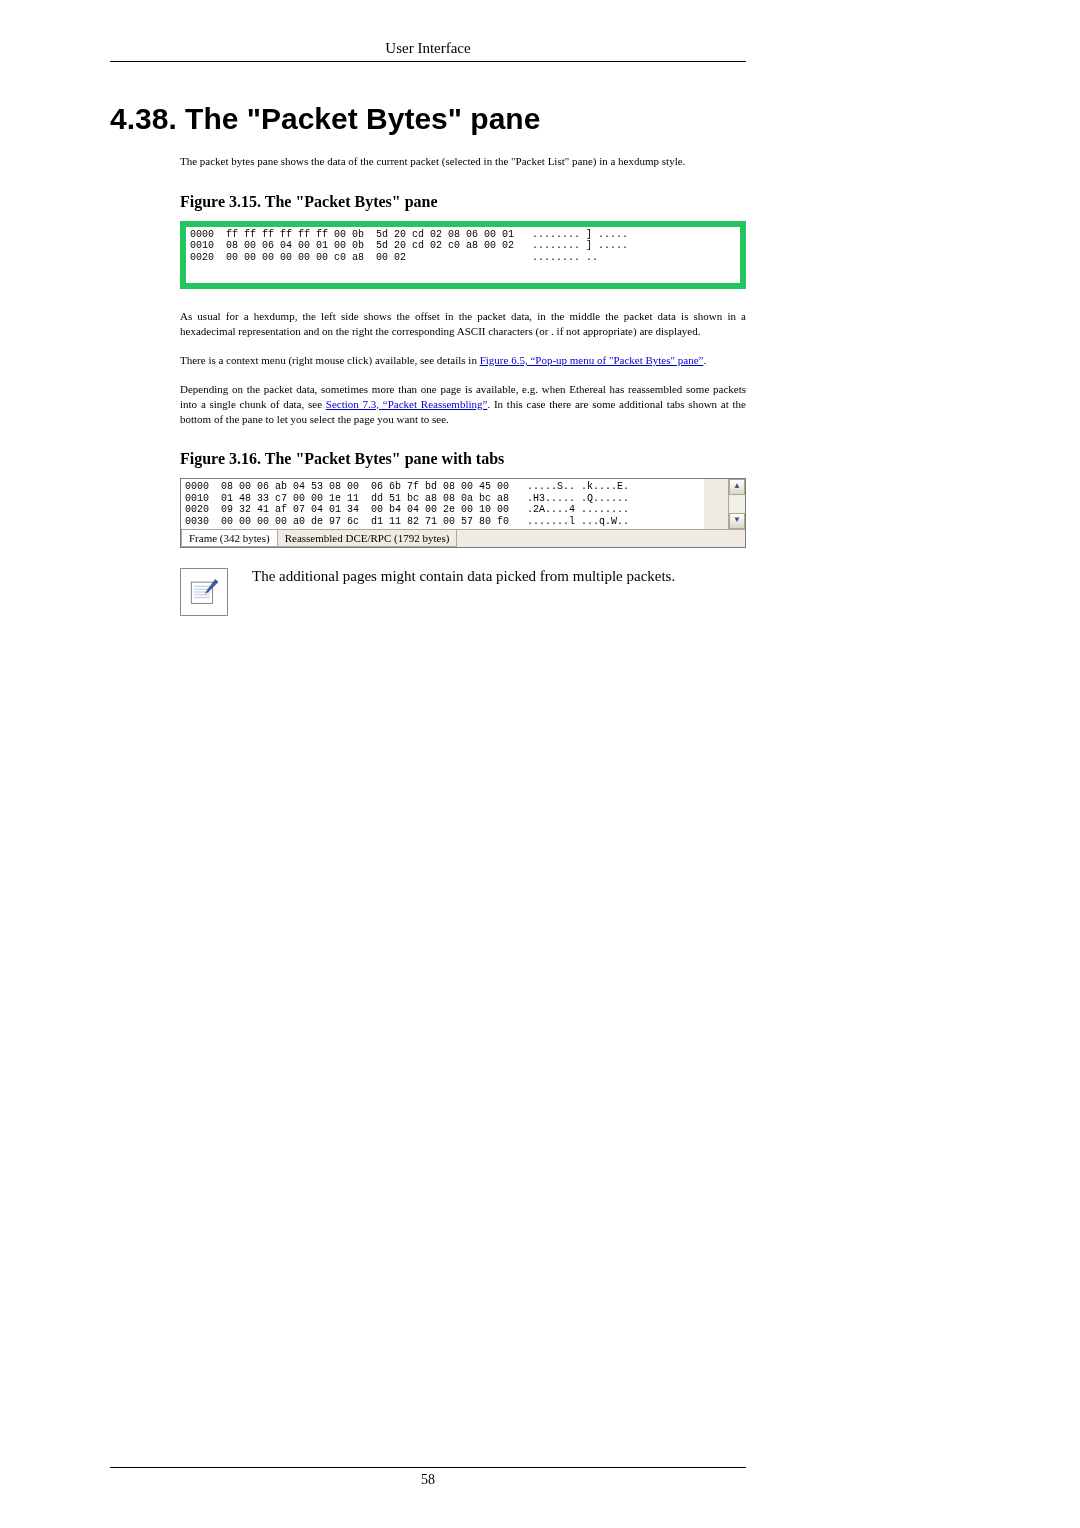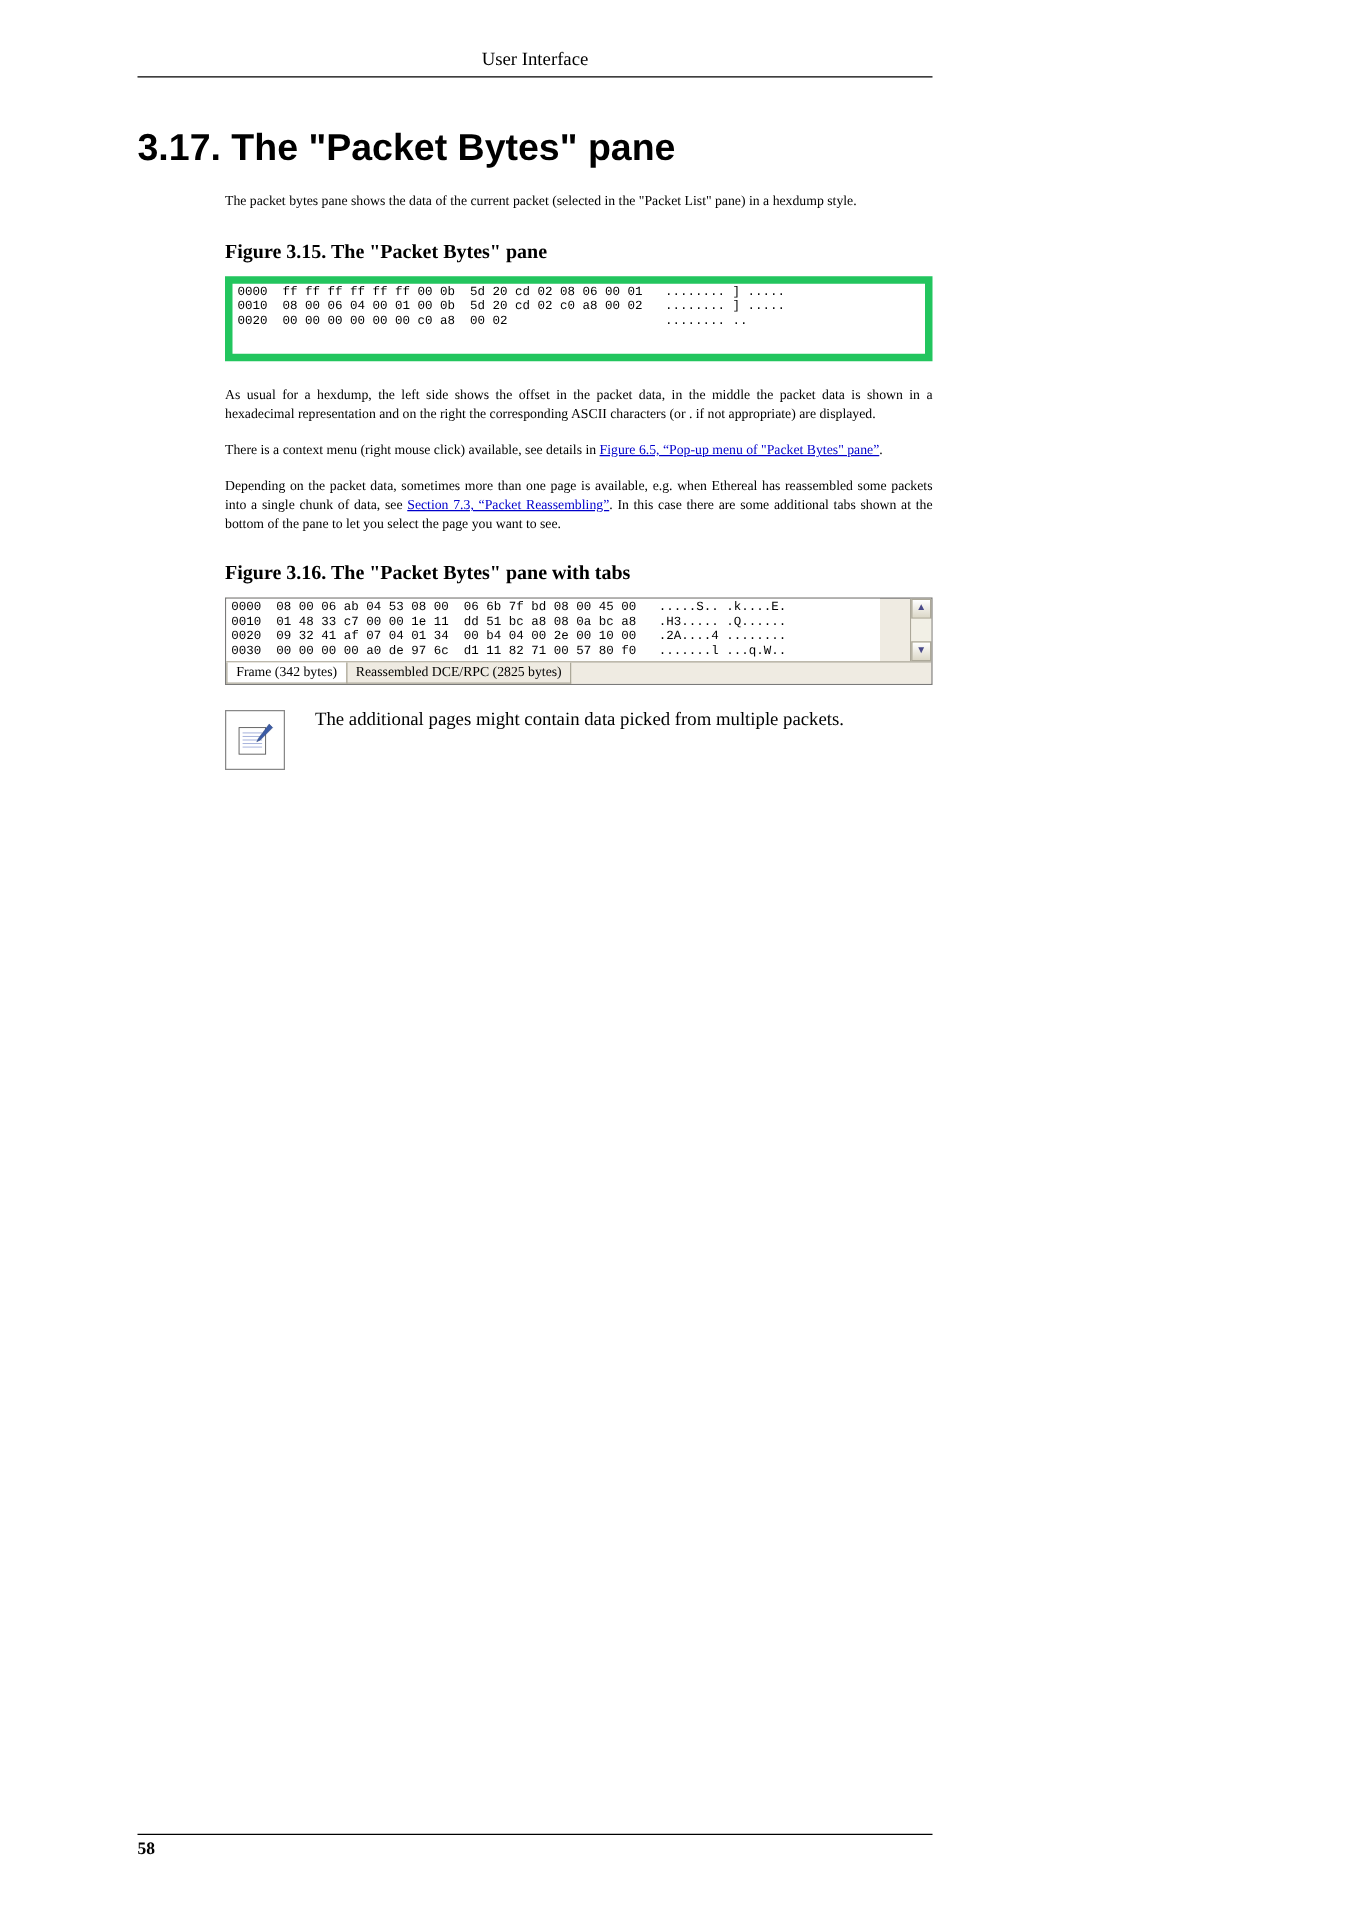--- a/index.html
+++ b/index.html
@@ -153,44 +153,43 @@
   }
   .note-body p {
     font-size: 15px;
     margin: 0;
   }
   .footer {
     position: absolute;
     bottom: 40px;
     left: 110px;
     right: 110px;
-    text-align: left;
+    text-align: center;
     font-size: 14px;
-    font-weight: bold;
   }
   hr.footer-rule {
     border: none;
     border-top: 1px solid #000000;
     margin: 0 0 4px 0;
   }
 </style>
 </head>
 <body>
 
 <div class="page">
 
   <div class="header-area">
     <span>User Interface</span>
   </div>
   <hr class="header-rule">
 
   <div class="content">
 
     <h1 class="section-title">
-      <span>3.17.</span>
+      <span>4.38.</span>
       <span>The "Packet Bytes" pane</span>
     </h1>
 
     <div class="indent-block">
 
       <p class="body">The packet bytes pane shows the data of the current packet (selected in the "Packet List" pane) in a hexdump style.</p>
 
       <h3 class="figure-title">Figure 3.15. The "Packet Bytes" pane</h3>
 
       <div class="hexdump-box"><span>0000  ff ff ff ff ff ff 00 0b  5d 20 cd 02 08 06 00 01   ........ ] .....</span>
@@ -216,21 +215,21 @@
 <span>0020  09 32 41 af 07 04 01 34  00 b4 04 00 2e 00 10 00   .2A....4 ........</span>
 <span>0030  00 00 00 00 a0 de 97 6c  d1 11 82 71 00 57 80 f0   .......l ...q.W..</span></div>
           <div class="scrollbar">
             <div class="sb-btn"><span>▲</span></div>
             <div class="sb-track"></div>
             <div class="sb-btn"><span>▼</span></div>
           </div>
         </div>
         <div class="tabbar">
           <div class="tab active">Frame (342 bytes)</div>
-          <div class="tab">Reassembled DCE/RPC (2825 bytes)</div>
+          <div class="tab">Reassembled DCE/RPC (1792 bytes)</div>
         </div>
       </div>
 
       <div class="note-row">
         <div class="note-icon">
           <svg viewBox="0 0 48 48">
             <rect x="6" y="10" width="30" height="30" fill="#ffffff" stroke="#555555" stroke-width="1"></rect>
             <line x1="10" y1="16" x2="32" y2="16" stroke="#9aa8d6" stroke-width="1"></line>
             <line x1="10" y1="20" x2="32" y2="20" stroke="#9aa8d6" stroke-width="1"></line>
             <line x1="10" y1="24" x2="32" y2="24" stroke="#9aa8d6" stroke-width="1"></line>

